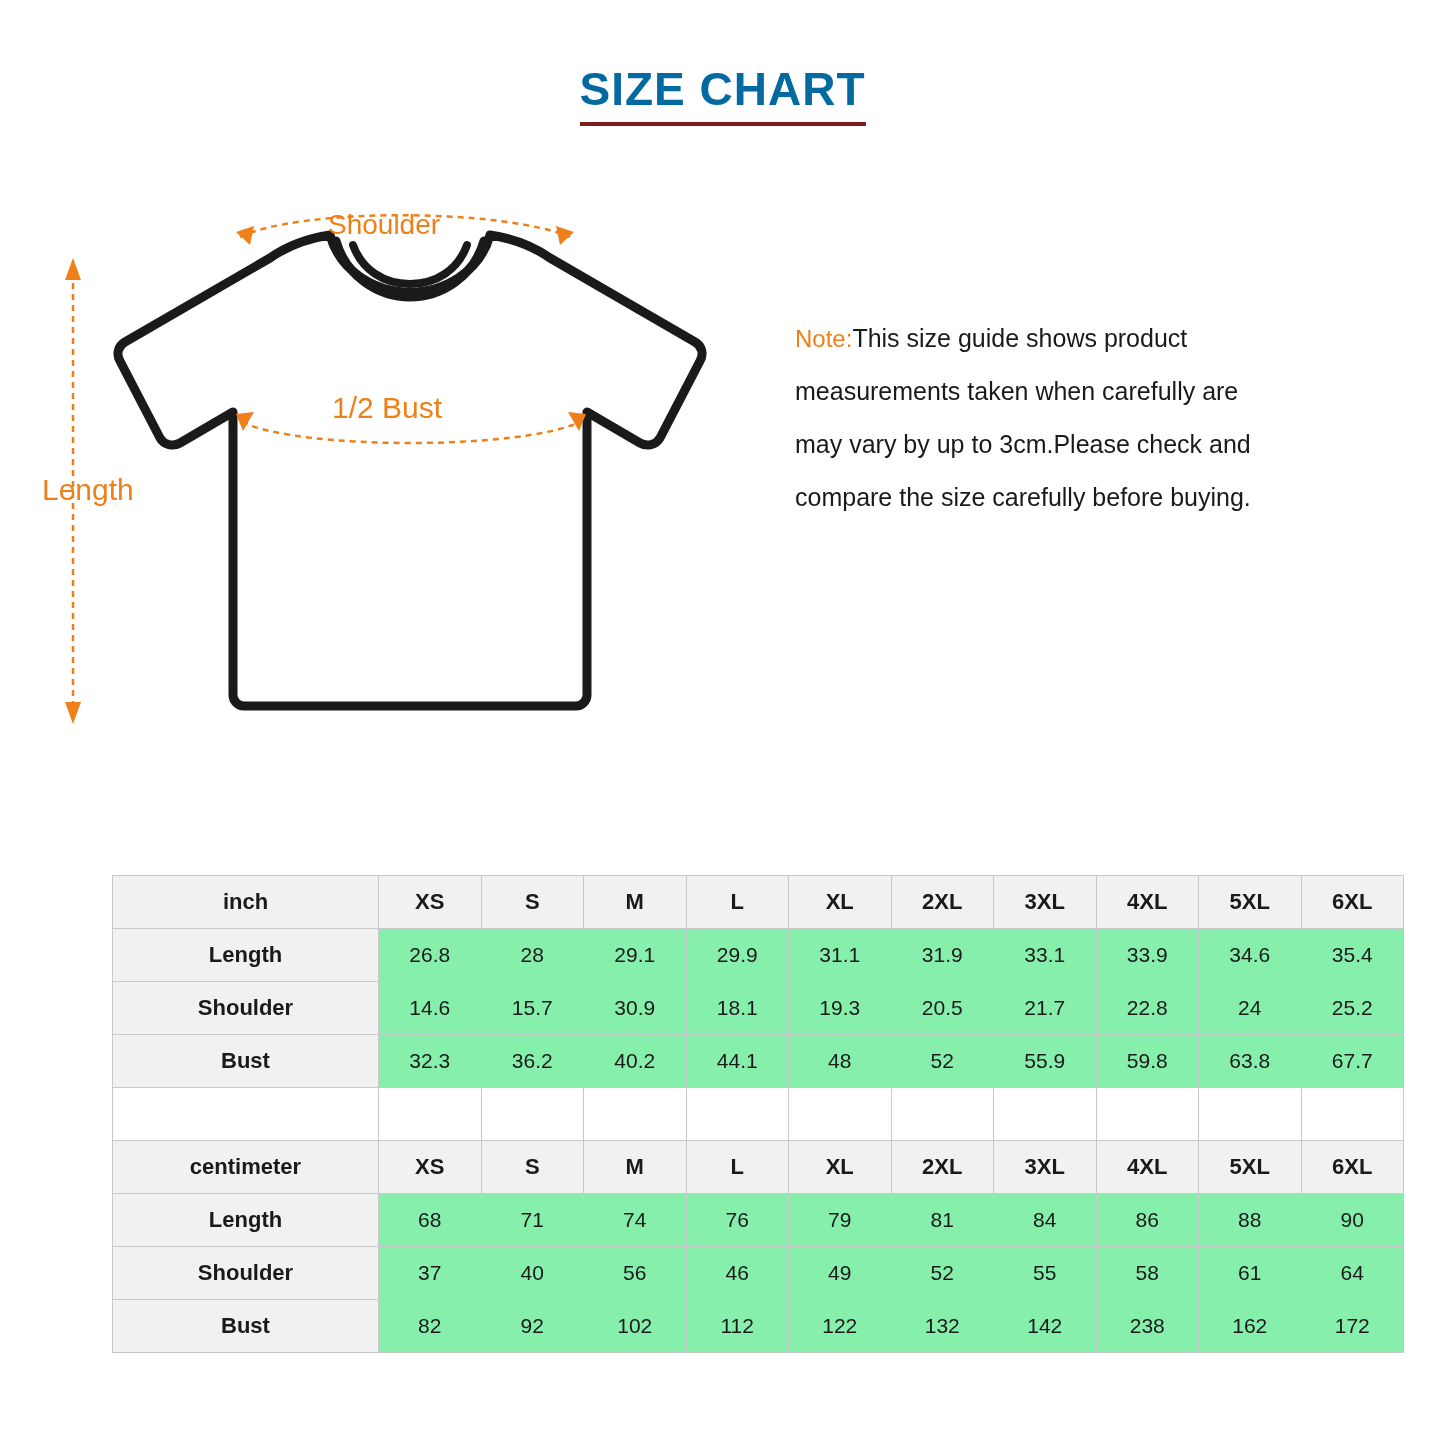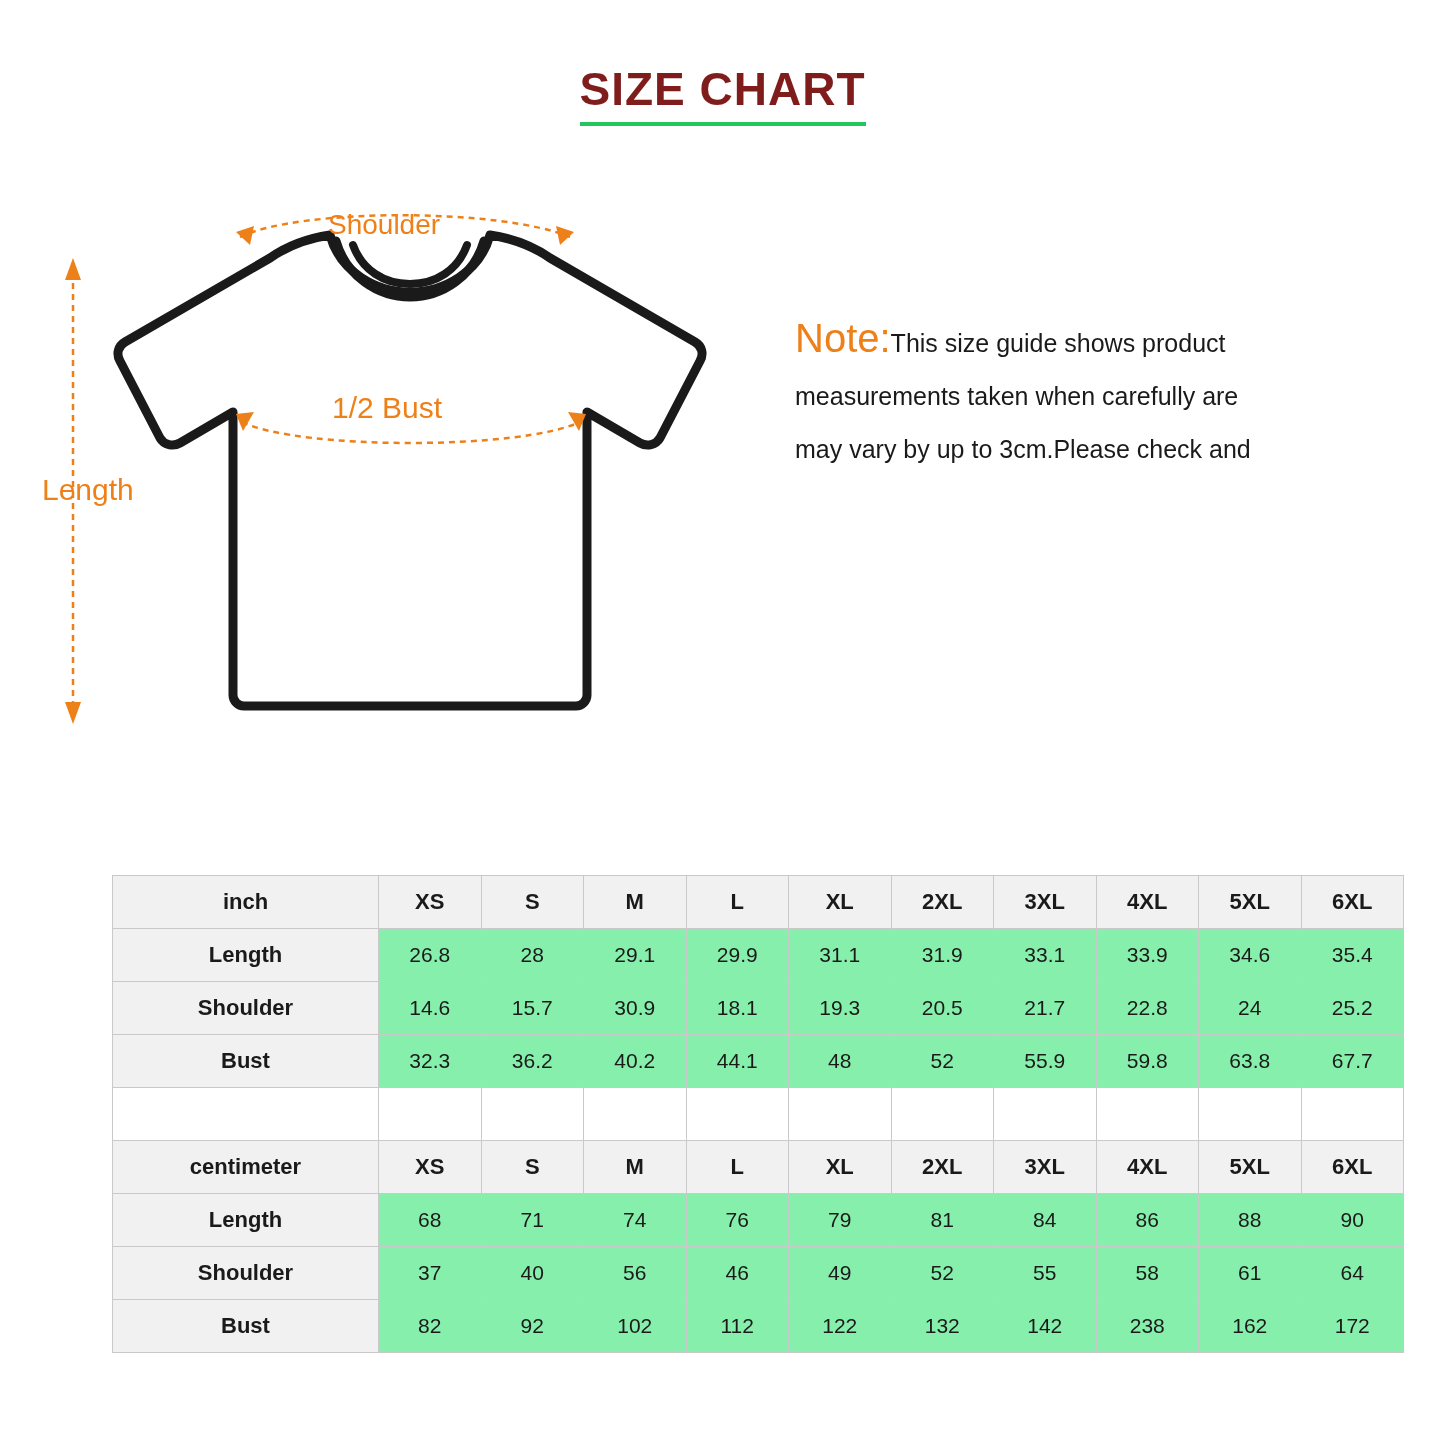--- a/index.html
+++ b/index.html
@@ -22,23 +22,23 @@
     top: 62px;
     left: 0;
     width: 100%;
     text-align: center;
   }
   .title {
     display: inline-block;
     font-size: 46px;
     font-weight: bold;
     letter-spacing: 1px;
-    color: #7f1d1d;
+    color: #0369a1;
     padding-bottom: 6px;
-    border-bottom: 4px solid #22c55e;
+    border-bottom: 4px solid #7f1d1d;
   }
 
   
   .diagram {
     position: absolute;
     left: 40px;
     top: 200px;
     width: 740px;
     height: 560px;
   }
@@ -58,21 +58,21 @@
     top: 312px;
     width: 600px;
   }
   .note-line {
     font-size: 25px;
     line-height: 53px;
     color: #1a1a1a;
   }
   .note-head {
     color: #ee8019;
-    font-size: 40px;
+    font-size: 24px;
     font-weight: normal;
     vertical-align: baseline;
   }
 
   
   .table-wrap {
     position: absolute;
     left: 68px;
     top: 875px;
     width: 1292px;
@@ -171,20 +171,21 @@
       <polygon points="33,524 25,502 41,502" fill="#ee8019" stroke="none"></polygon>
     </g>
     <text class="label-orange" x="2" y="300" font-size="30">Length</text>
   </svg>
 </div>
 
 <div class="note-block">
   <div class="note-line"><span class="note-head">Note:</span><span>This size guide shows product</span></div>
   <div class="note-line">measurements taken when carefully are</div>
   <div class="note-line">may vary by up to 3cm.Please check and</div>
+  <div class="note-line">compare the size carefully before buying.</div>
 </div>
 
 <div class="table-wrap">
 
   <table class="size-table">
     <tbody>
       <tr>
         <td class="first-col head">inch</td>
         <td class="head">XS</td>
         <td class="head">S</td>

